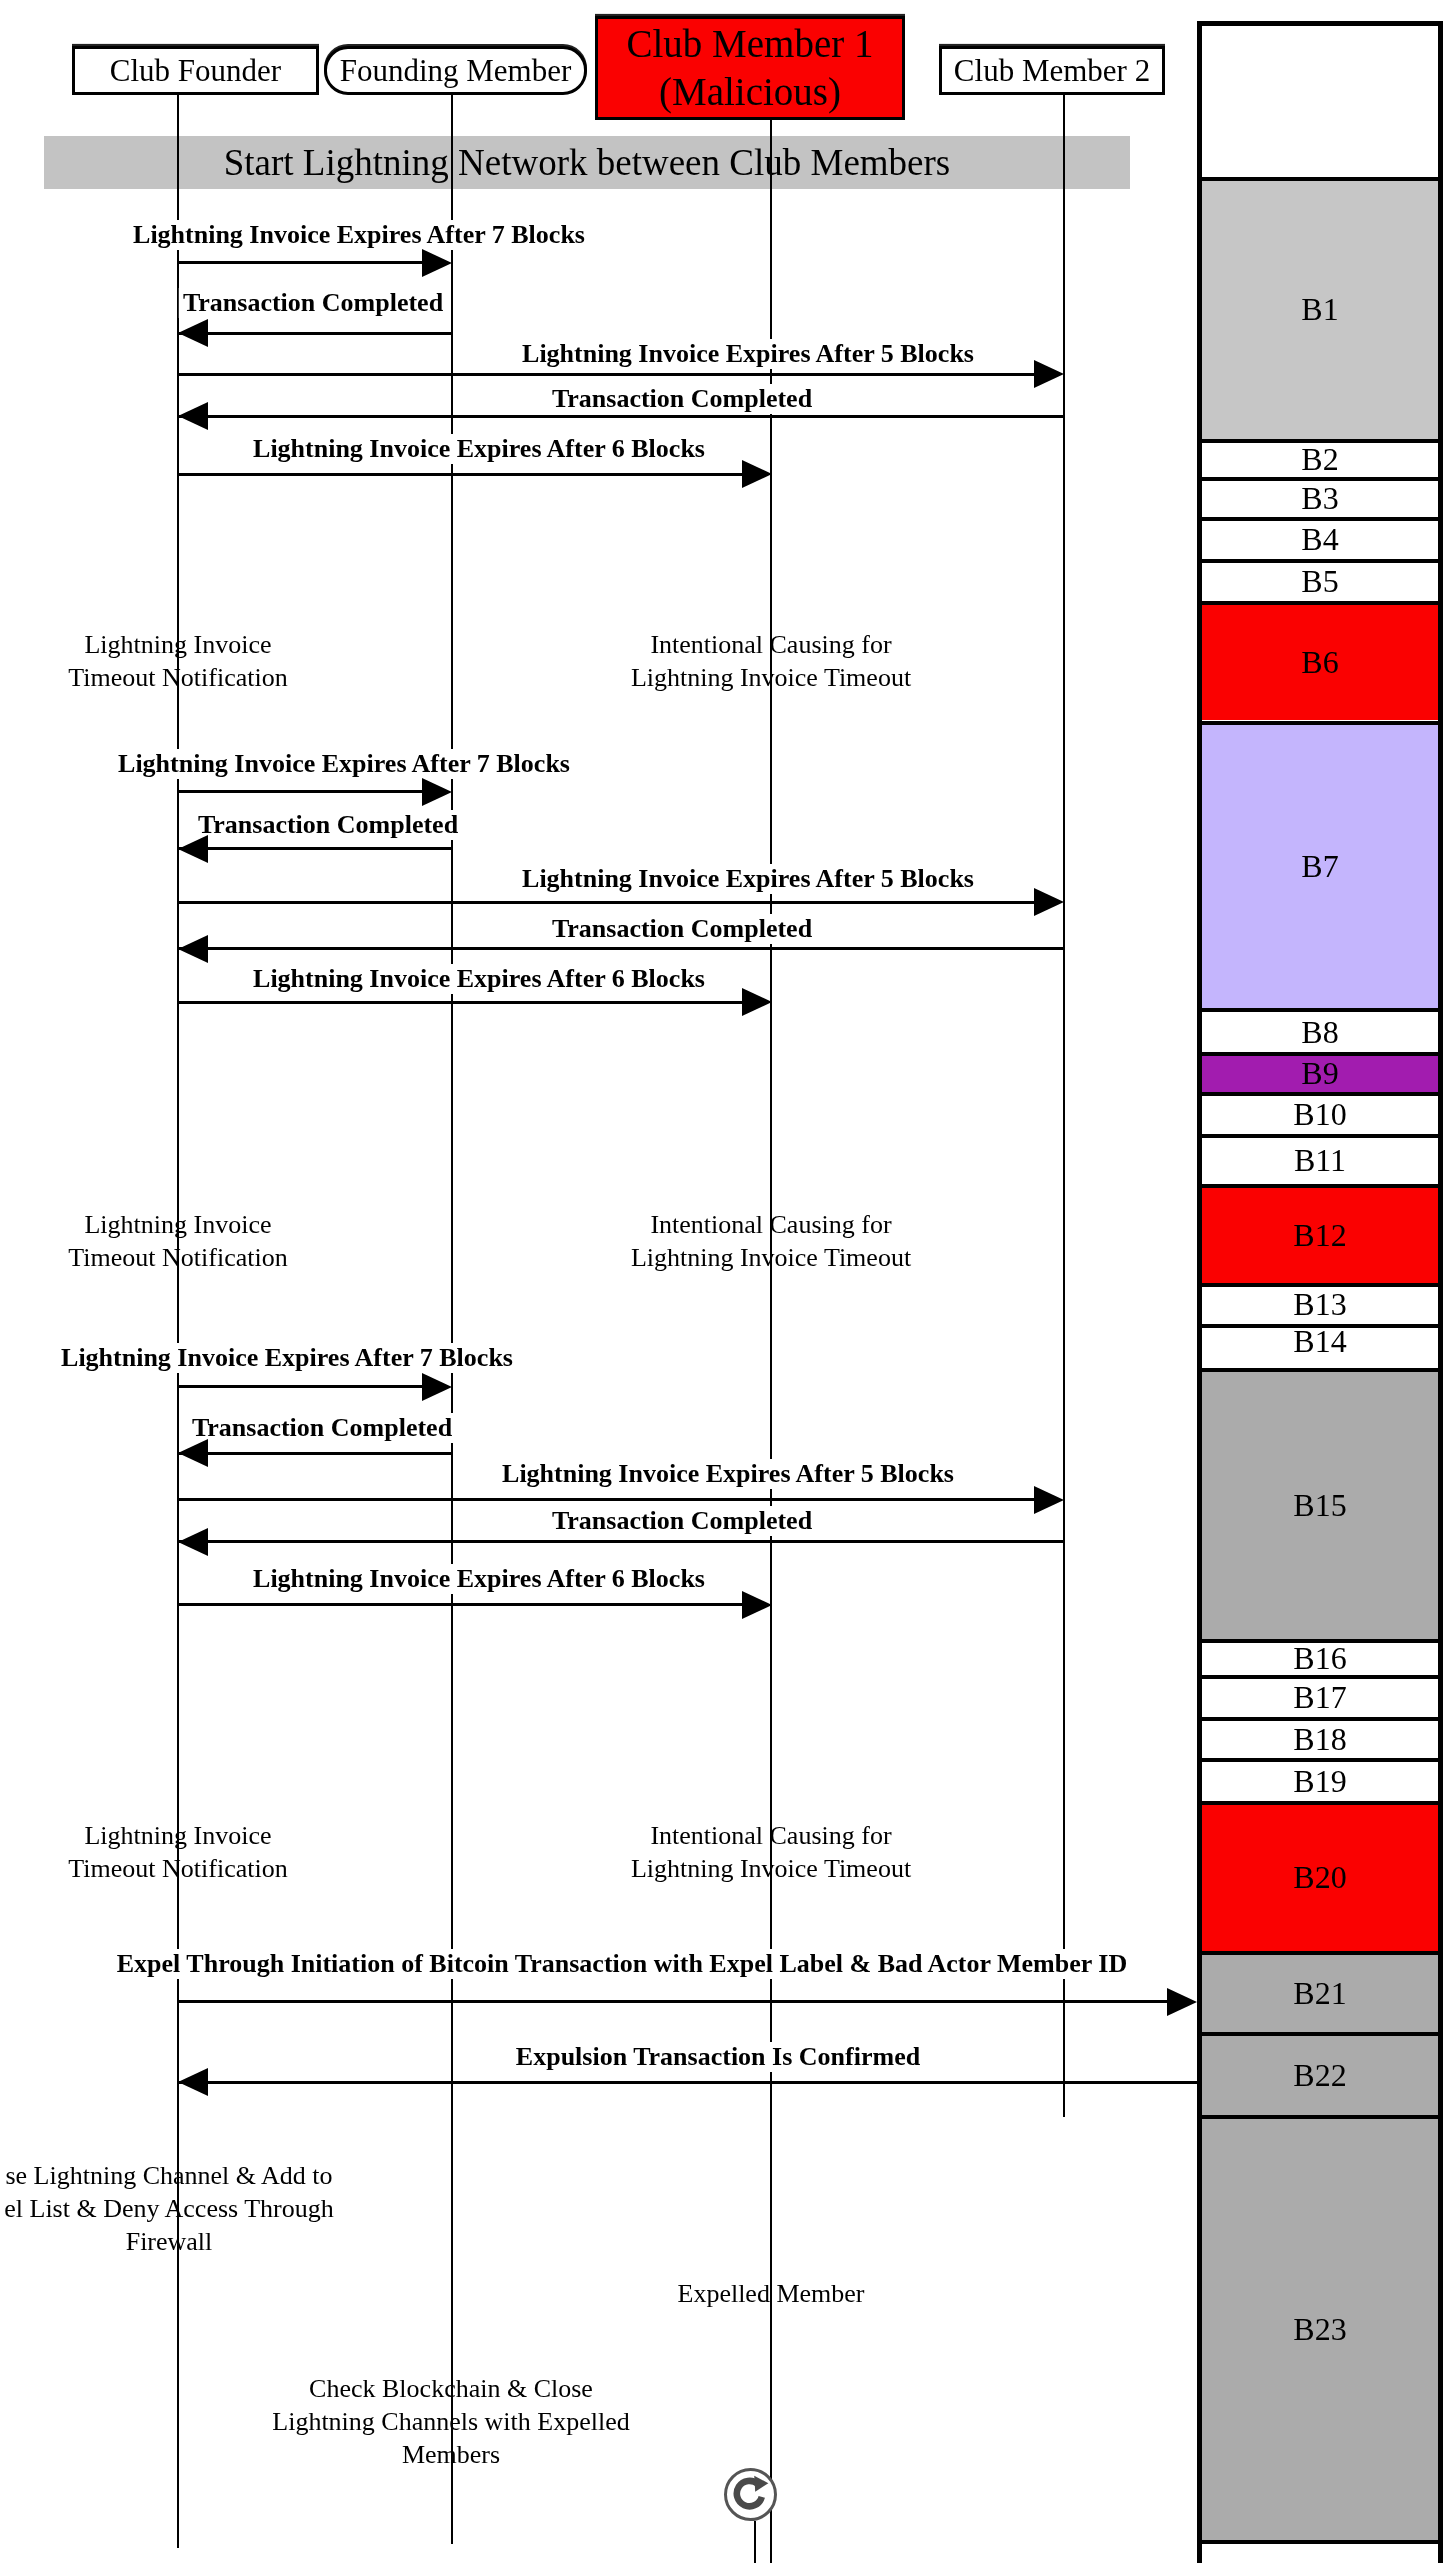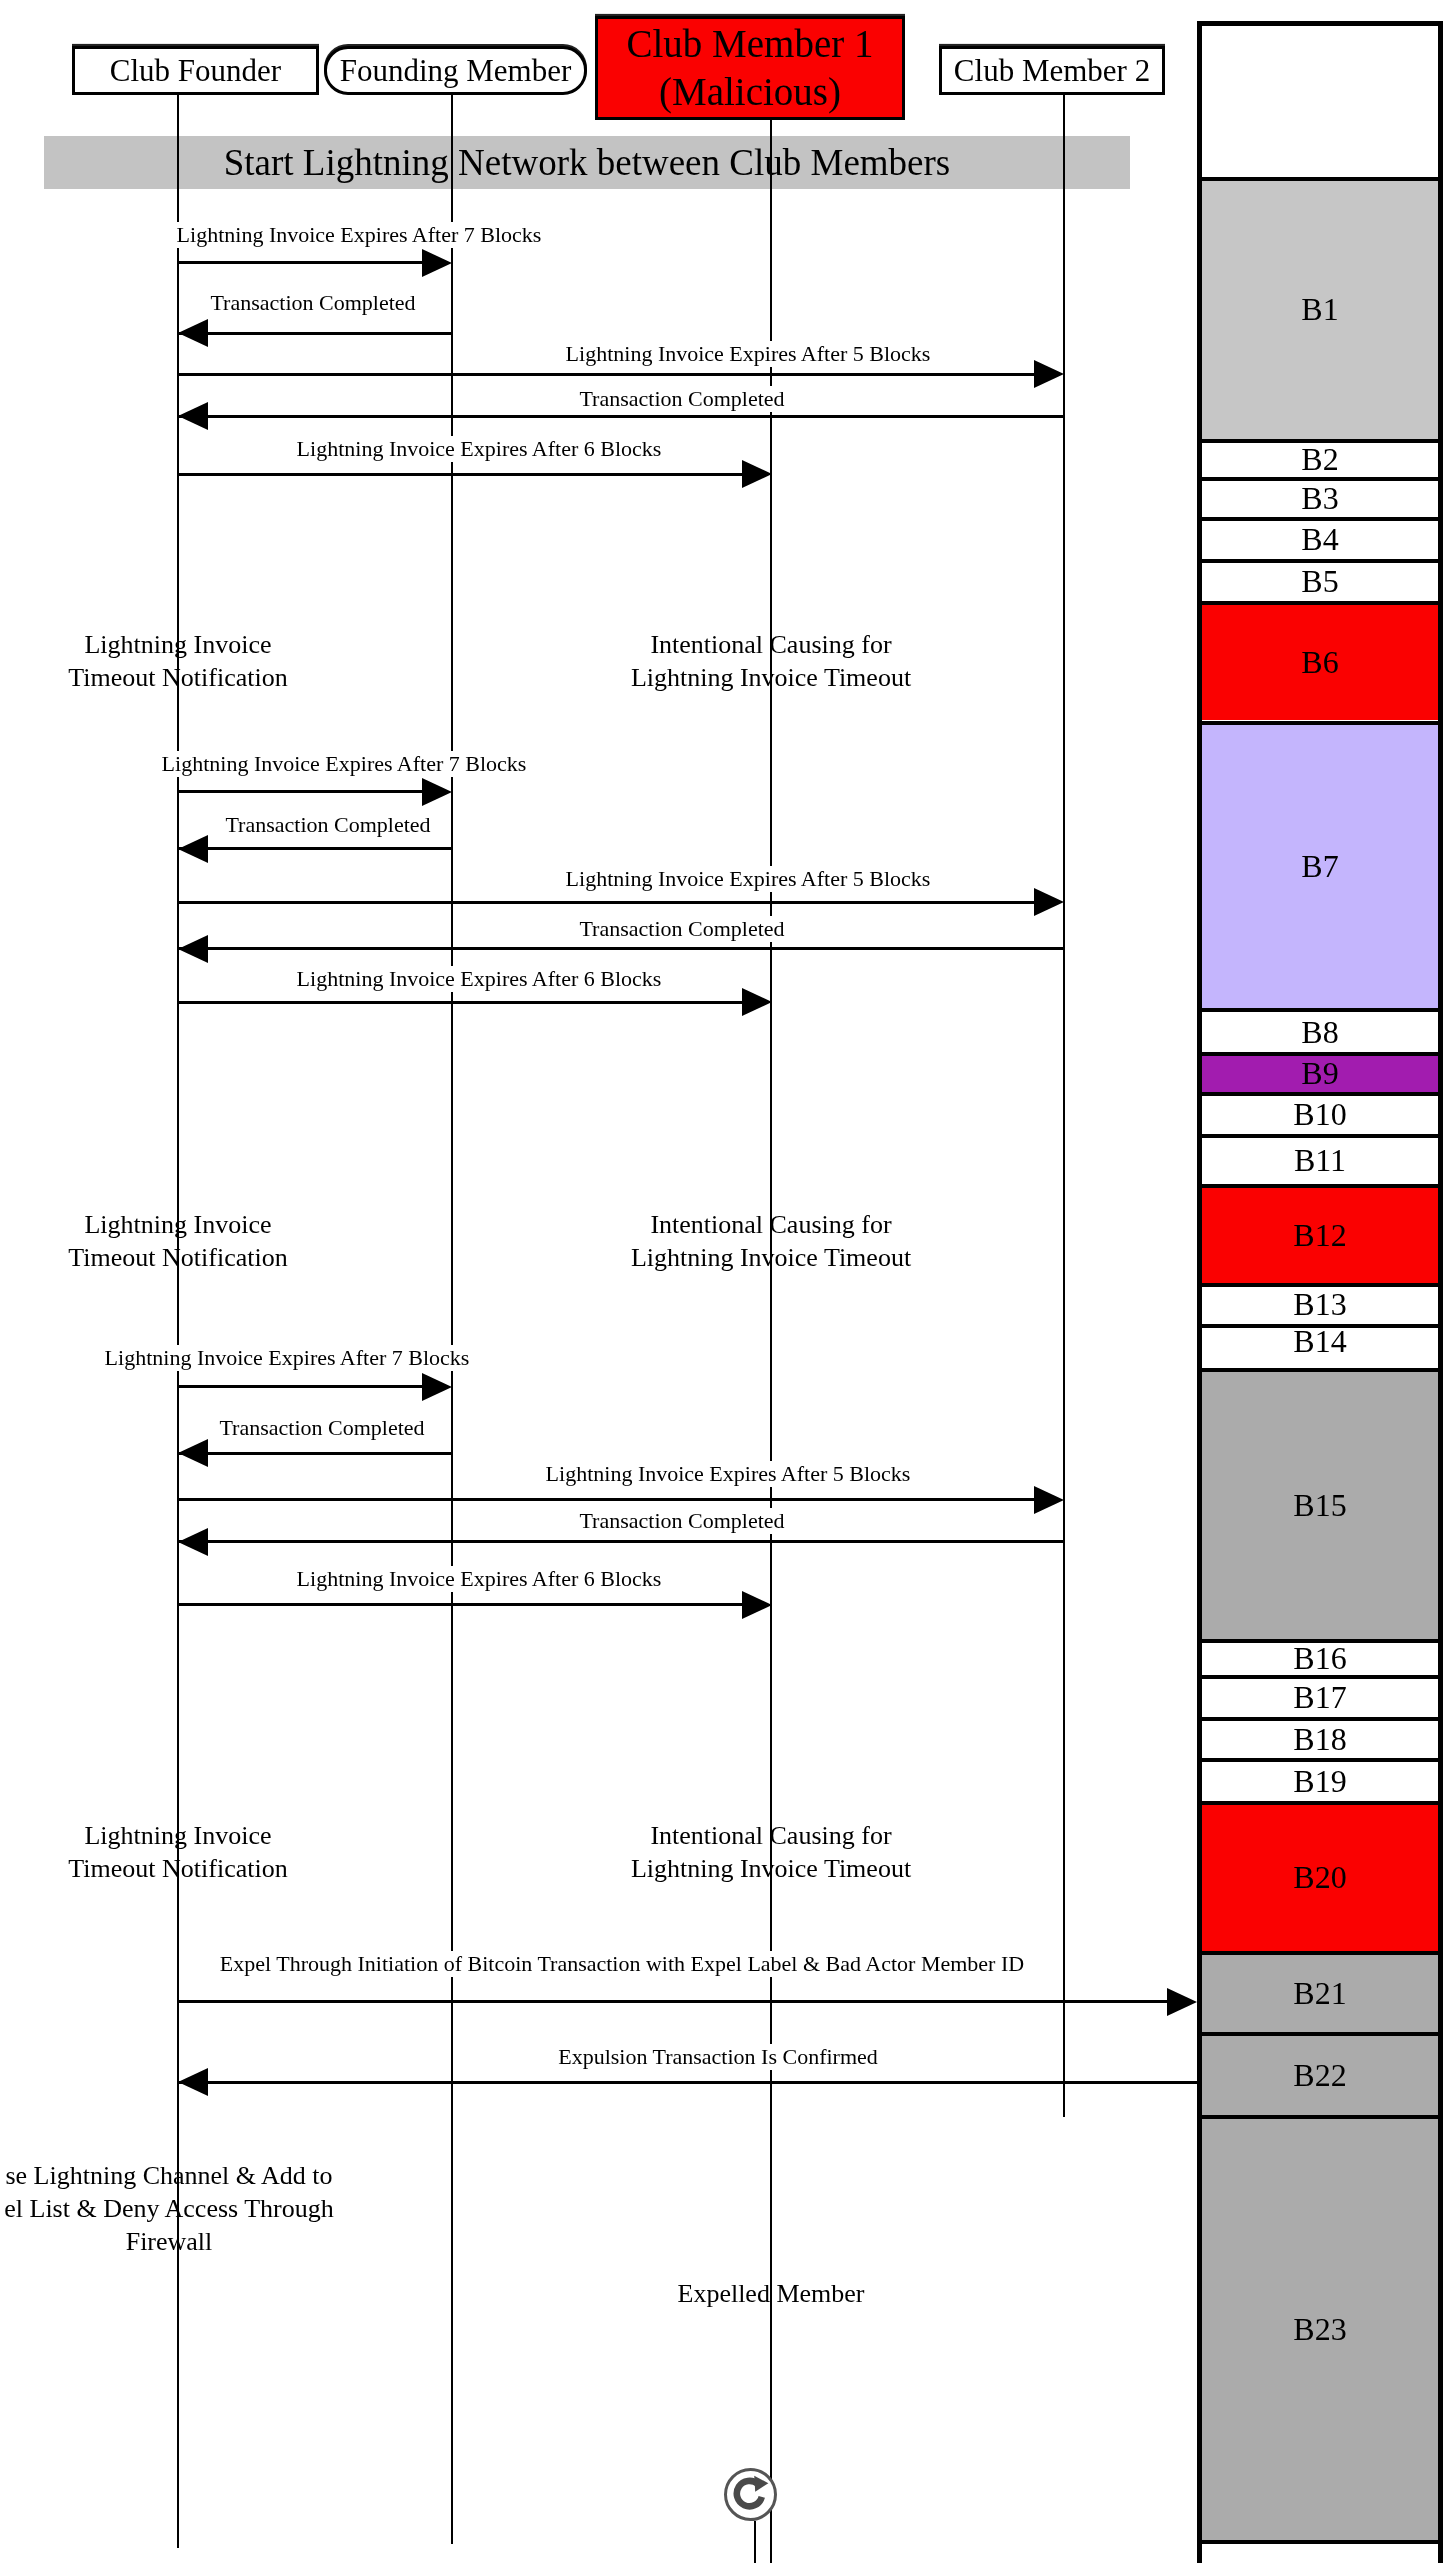--- a/index.html
+++ b/index.html
@@ -19,21 +19,21 @@
     text-align:center;font-size:31px;line-height:1.15;
     box-shadow:0 -2.1px 0 #222;
   }
   .actor.malicious{font-size:39px;line-height:1.25;}
   .banner{
     position:absolute;display:flex;align-items:center;justify-content:center;
     font-size:37px;text-align:center;
   }
   .msg-label{
     position:absolute;transform:translate(-50%,-50%);
-    white-space:nowrap;font-size:22px;background:#fff;padding:0 4.1px;
+    white-space:nowrap;font-size:26px;background:#fff;padding:0 4.1px;font-weight:bold;
   }
   .msg-line{position:absolute;height:3.1px;background:#000;}
   .arrowhead{position:absolute;width:0;height:0;}
   .arrowhead.right{border-top:14px solid transparent;border-bottom:14px solid transparent;border-left:30px solid #000;}
   .arrowhead.left{border-top:14px solid transparent;border-bottom:14px solid transparent;border-right:30px solid #000;}
   .note{
     position:absolute;transform:translateX(-50%);
     text-align:center;font-size:26px;line-height:33px;white-space:nowrap;
   }
   .bc-column{
@@ -165,20 +165,25 @@
       <div>Lightning Invoice Timeout</div>
     </div>
     <div class="note" style="left: 169px; top: 2159px;">
       <div>se Lightning Channel &amp; Add to</div>
       <div>el List &amp; Deny Access Through</div>
       <div>Firewall</div>
     </div>
     <div class="note" style="left: 771px; top: 2277px;">
       <div>Expelled Member</div>
     </div>
+    <div class="note" style="left: 451px; top: 2372px;">
+      <div>Check Blockchain &amp; Close</div>
+      <div>Lightning Channels with Expelled</div>
+      <div>Members</div>
+    </div>
     <div class="bc-column" style="left: 1197px; top: 20.5px; width: 246px; height: 2589px;">
       <div class="bc-block" style="top: 151px; height: 262px; background: rgb(198, 198, 198);">
         <span>B1</span>
       </div>
       <div class="bc-block" style="top: 413px; height: 38px; background: rgb(255, 255, 255);">
         <span>B2</span>
       </div>
       <div class="bc-block" style="top: 451px; height: 40px; background: rgb(255, 255, 255);">
         <span>B3</span>
       </div>

